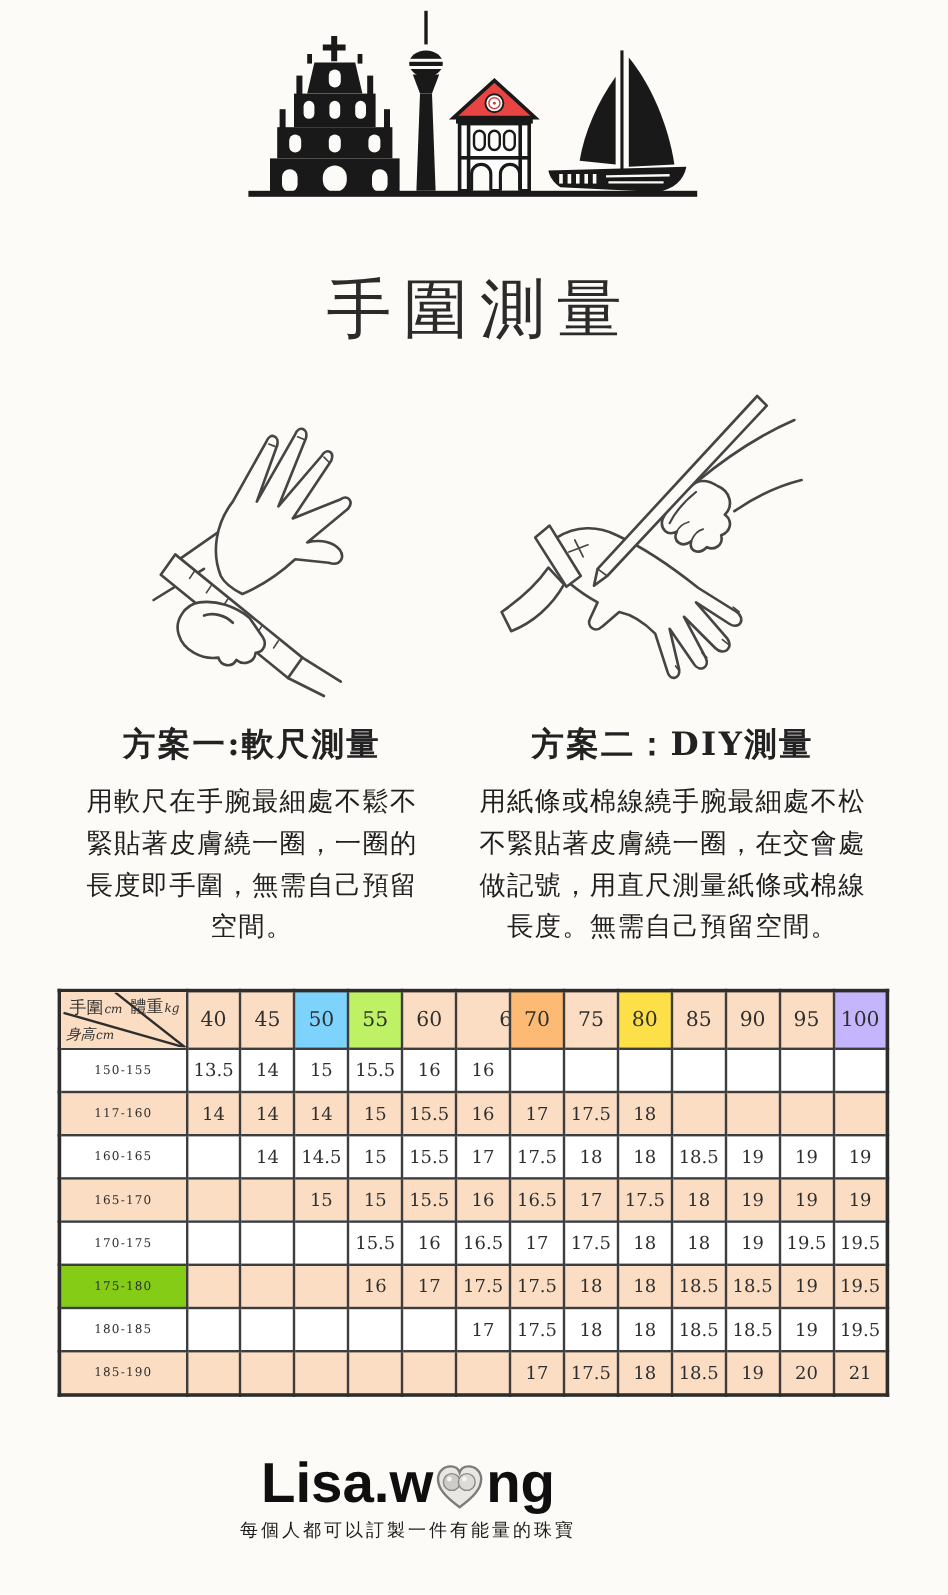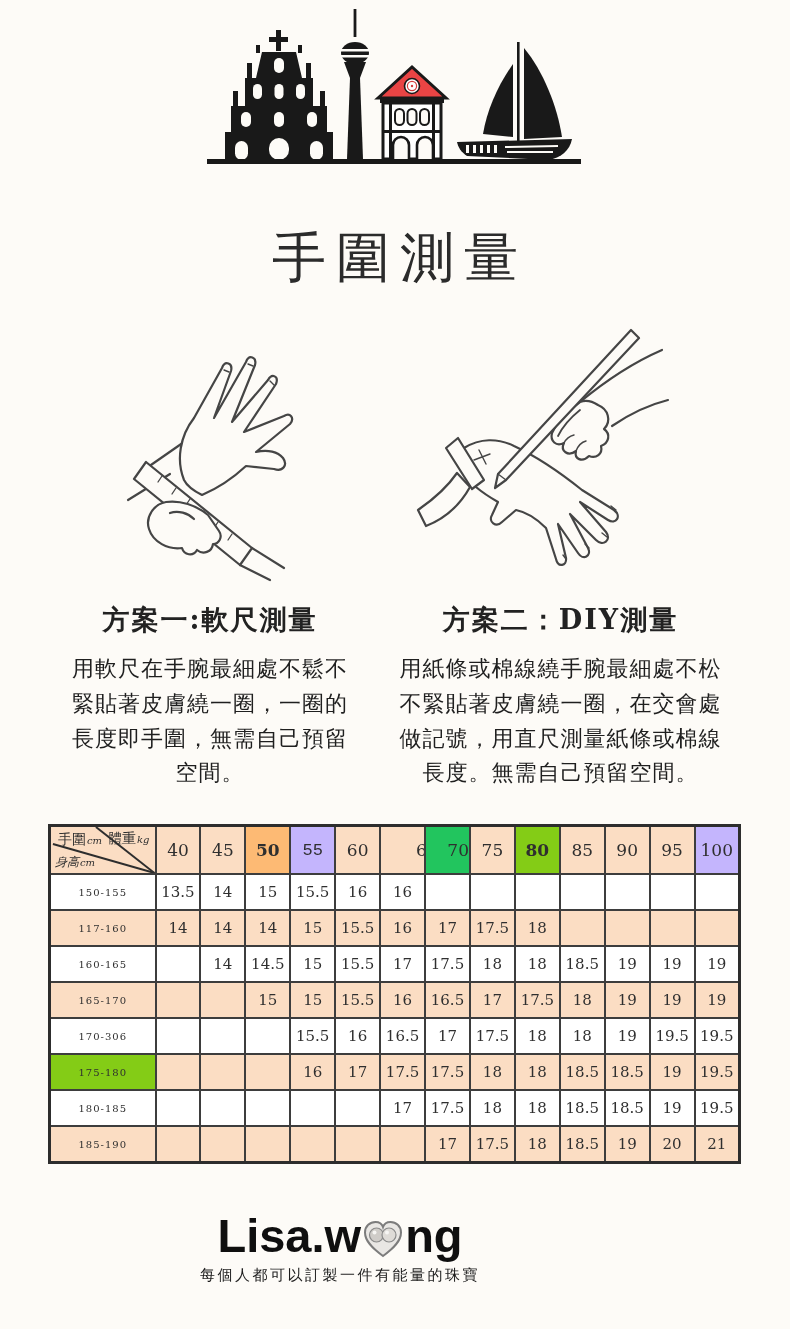--- a/index.html
+++ b/index.html
@@ -233,27 +233,27 @@
             <svg class="corner-lines" viewBox="0 0 106 46" preserveAspectRatio="none">
               <line x1="2" y1="17" x2="106" y2="46"></line>
               <line x1="46" y1="0" x2="106" y2="46"></line>
             </svg>
             <span class="c-wrist"><span>手圍</span><span class="unit">cm</span></span>
             <span class="c-weight"><span>體重</span><span class="unit">kg</span></span>
             <span class="c-height"><span>身高</span><span class="unit">cm</span></span>
           </th>
         <th style="background: rgb(251, 221, 195);">40</th>
             <th style="background: rgb(251, 221, 195);">45</th>
-            <th style="background: #fdba74; font-weight: bold;">50</th>
-            <th style="background: #c4b5fd; font-family: Liberation Mono, monospace;">55</th>
+            <th style="background: #7dd3fc;">50</th>
+            <th style="background: #bef264;">55</th>
             <th style="background: rgb(251, 221, 195);">60</th>
             <th style="background: rgb(251, 221, 195); padding-left: 35px;">65</th>
-            <th style="background: #22c55e; text-align: right;">70</th>
+            <th style="background: #fdba74;">70</th>
             <th style="background: rgb(251, 221, 195);">75</th>
-            <th style="background: #84cc16; font-weight: bold;">80</th>
+            <th style="background: #fde047;">80</th>
             <th style="background: rgb(251, 221, 195);">85</th>
             <th style="background: rgb(251, 221, 195);">90</th>
             <th style="background: rgb(251, 221, 195);">95</th>
             <th style="background: #c4b5fd;">100</th>
           </tr>
       </thead>
       <tbody id="table-body">
           <tr>
             <td class="rowlabel" style="background: rgb(255, 255, 255);">150-155</td>
             <td style="background: rgb(255, 255, 255);">13.5</td>
@@ -312,21 +312,21 @@
             <td style="background: rgb(251, 221, 195);">16</td>
             <td style="background: rgb(251, 221, 195);">16.5</td>
             <td style="background: rgb(251, 221, 195);">17</td>
             <td style="background: rgb(251, 221, 195);">17.5</td>
             <td style="background: rgb(251, 221, 195);">18</td>
             <td style="background: rgb(251, 221, 195);">19</td>
             <td style="background: rgb(251, 221, 195);">19</td>
             <td style="background: rgb(251, 221, 195);">19</td>
           </tr>
           <tr>
-            <td class="rowlabel" style="background: rgb(255, 255, 255);">170-306</td>
+            <td class="rowlabel" style="background: rgb(255, 255, 255);">170-175</td>
             <td style="background: rgb(255, 255, 255);"></td>
             <td style="background: rgb(255, 255, 255);"></td>
             <td style="background: rgb(255, 255, 255);"></td>
             <td style="background: rgb(255, 255, 255);">15.5</td>
             <td style="background: rgb(255, 255, 255);">16</td>
             <td style="background: rgb(255, 255, 255);">16.5</td>
             <td style="background: rgb(255, 255, 255);">17</td>
             <td style="background: rgb(255, 255, 255);">17.5</td>
             <td style="background: rgb(255, 255, 255);">18</td>
             <td style="background: rgb(255, 255, 255);">18</td>

